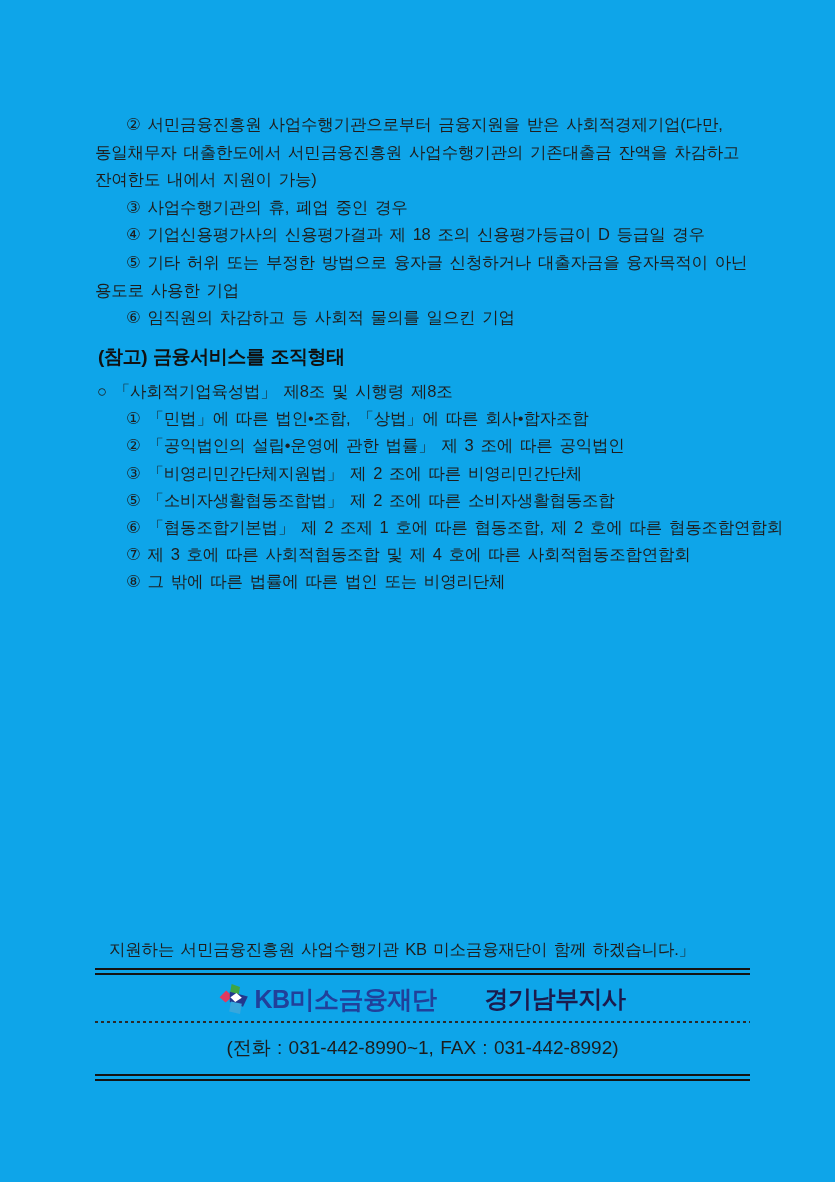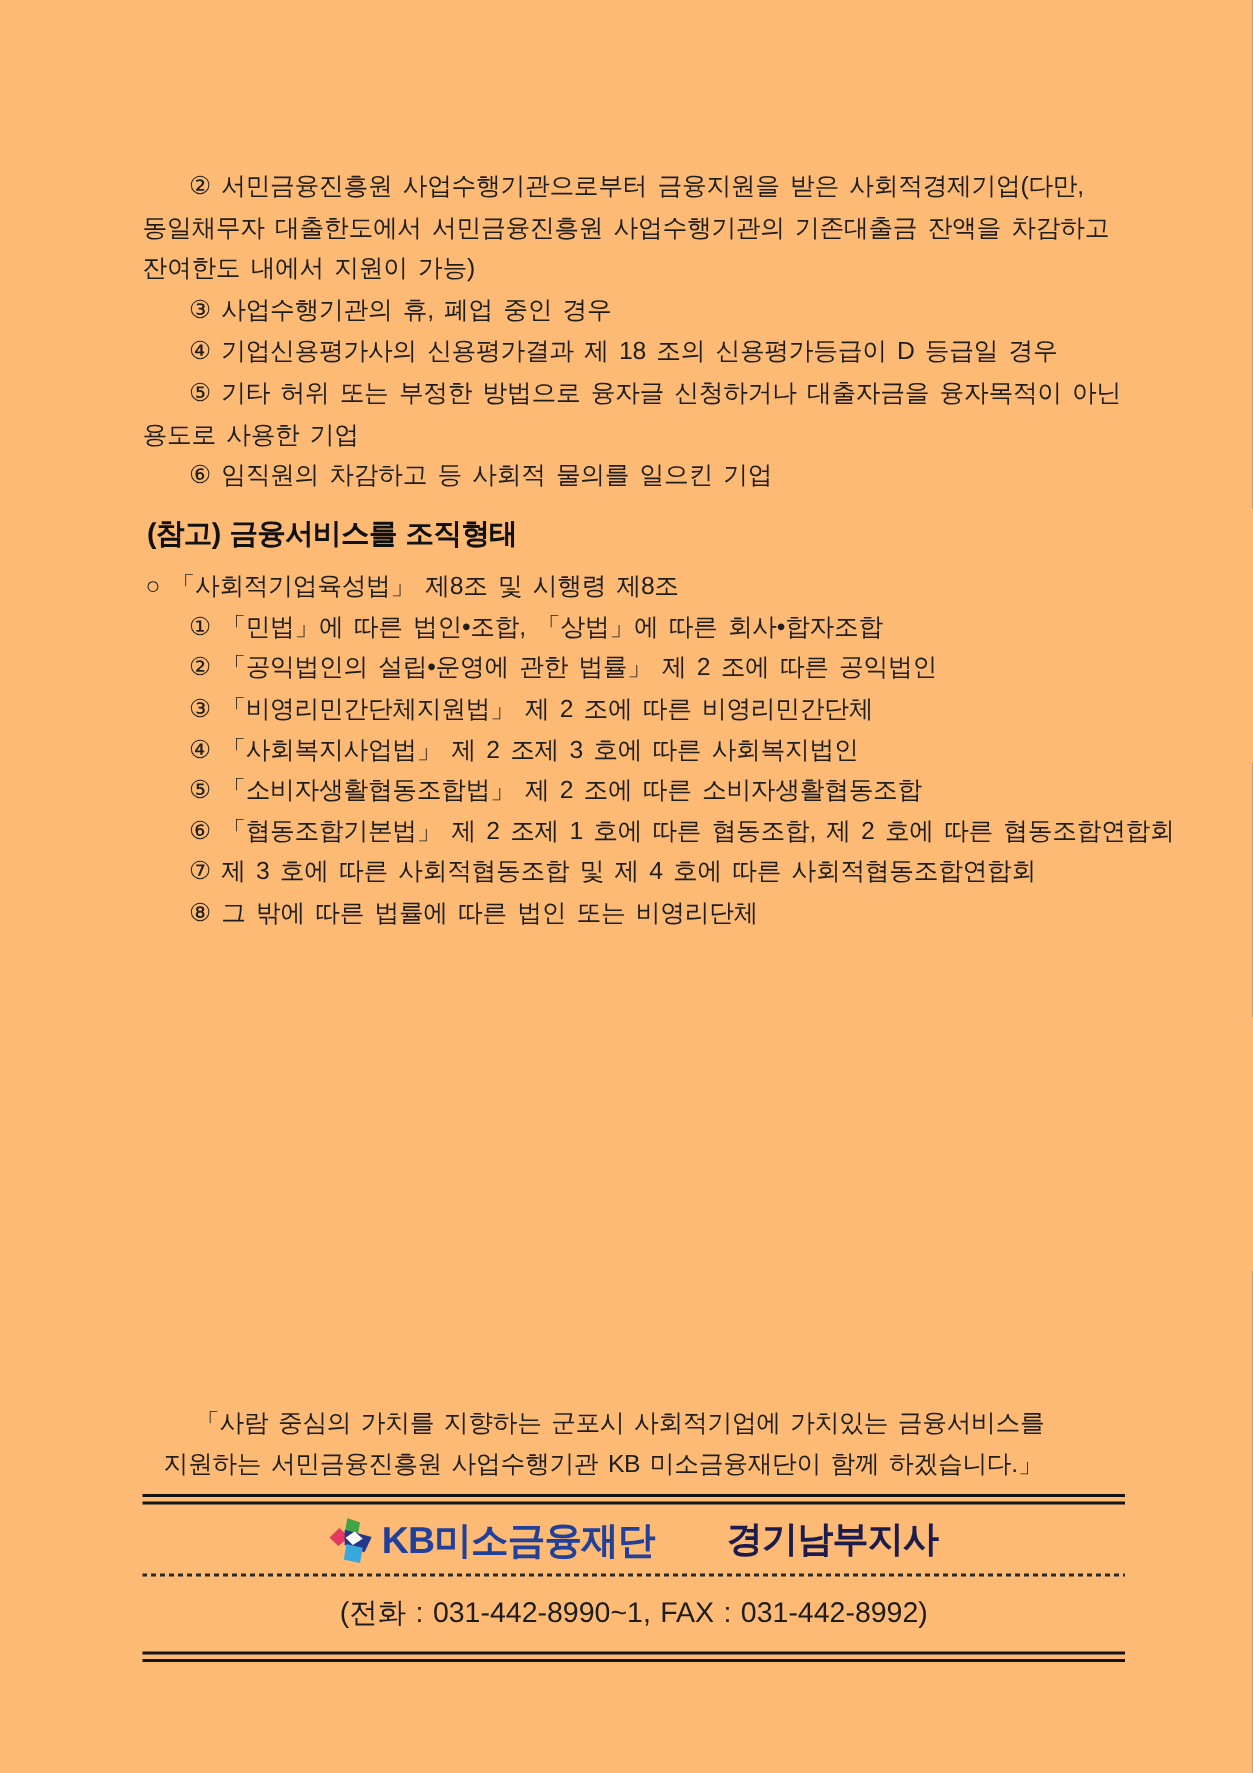--- a/index.html
+++ b/index.html
@@ -1,20 +1,20 @@
 <!DOCTYPE html>
 <html><head>
 <meta charset="utf-8">
 <style>
   html,body{margin:0;padding:0;background:#888;}
   .page{
     position:relative;
     width:835px;height:1182px;
     margin:0 auto;
-    background:#fdba74;
+    background:#0ea5e9;
     font-family:"Liberation Sans","DejaVu Sans",sans-serif;
     color:#1e1e1e;
     overflow:hidden;
   }
   
   .top-list{
     position:absolute;left:95px;top:111px;width:655px;
     font-size:16.5px;line-height:27.6px;
     word-spacing:2.5px;letter-spacing:-0.2px;
   }
@@ -86,33 +86,31 @@
     <div class="line ind">⑤ 기타 허위 또는 부정한 방법으로 융자글 신청하거나 대출자금을 융자목적이 아닌</div>
     <div class="line">용도로 사용한 기업</div>
     <div class="line ind">⑥ 임직원의 차감하고 등 사회적 물의를 일으킨 기업</div>
   </div>
 
   <div class="ref-section">
     <div class="ref-heading">(참고) 금융서비스를 조직형태</div>
     <div class="line ref-intro">○ 「사회적기업육성법」 제8조 및 시행령 제8조</div>
     <div class="ref-items">
       <div class="line">① 「민법」에 따른 법인•조합, 「상법」에 따른 회사•합자조합</div>
-      <div class="line">② 「공익법인의 설립•운영에 관한 법률」 제 2 조에 따른 공익법인</div>
+      <div class="line">② 「공익법인의 설립•운영에 관한 법률」 제 3 조에 따른 공익법인</div>
       <div class="line">③ 「비영리민간단체지원법」 제 2 조에 따른 비영리민간단체</div>
-      <div class="line">④ 「사회복지사업법」 제 2 조제 3 호에 따른 사회복지법인</div>
       <div class="line">⑤ 「소비자생활협동조합법」 제 2 조에 따른 소비자생활협동조합</div>
       <div class="line">⑥ 「협동조합기본법」 제 2 조제 1 호에 따른 협동조합, 제 2 호에 따른 협동조합연합회</div>
       <div class="line">⑦ 제 3 호에 따른 사회적협동조합 및 제 4 호에 따른 사회적협동조합연합회</div>
       <div class="line">⑧ 그 밖에 따른 법률에 따른 법인 또는 비영리단체</div>
     </div>
   </div>
 
   <div class="footer">
     <div class="quote">
-      <div class="line q1">「사람 중심의 가치를 지향하는 군포시 사회적기업에 가치있는 금융서비스를</div>
       <div class="line q2">지원하는 서민금융진흥원 사업수행기관 KB 미소금융재단이 함께 하겠습니다.」</div>
     </div>
 
     <div class="rule-double"></div>
 
     <div class="logo-row">
       <svg class="logo-icon" viewBox="0 0 100 100" aria-hidden="true">
         <polygon points="42,0 70,10 64,44 36,34" fill="#3fa543"></polygon>
         <polygon points="2,44 24,22 46,42 22,62" fill="#e23a60"></polygon>
         <polygon points="36,26 96,42 80,76 36,60" fill="#23388d"></polygon>

